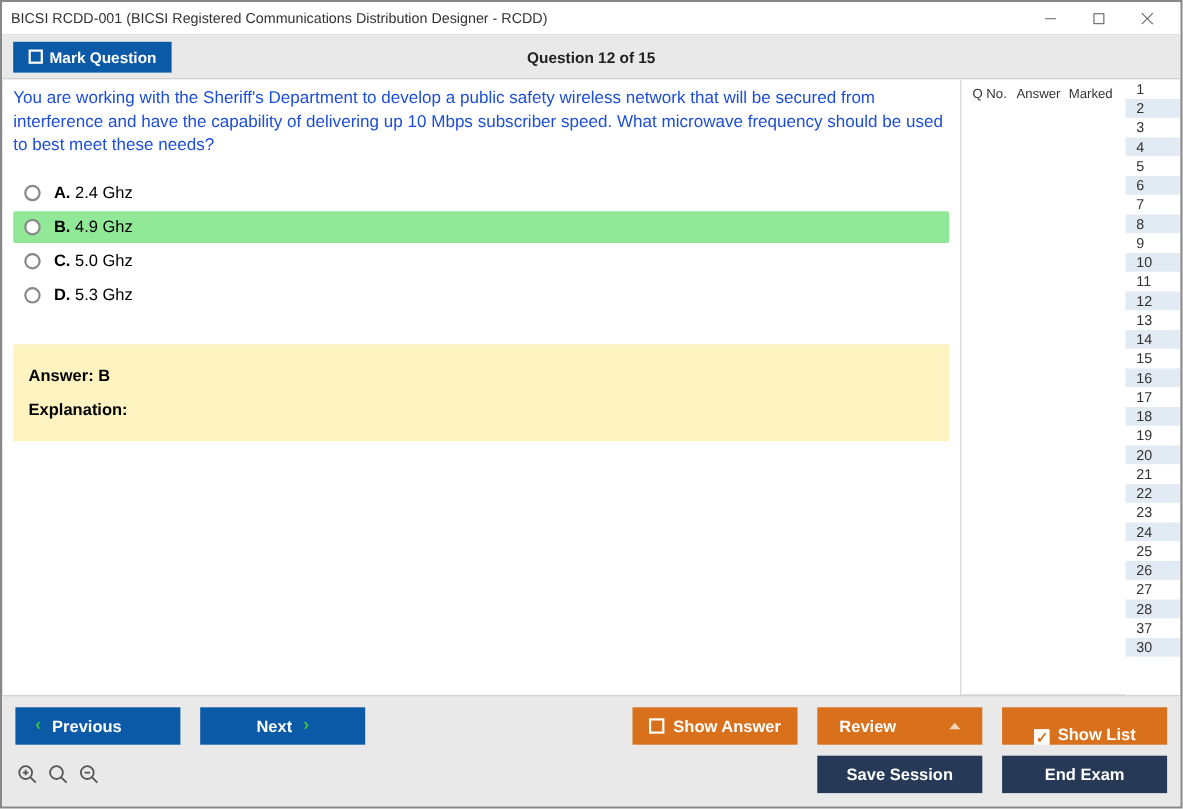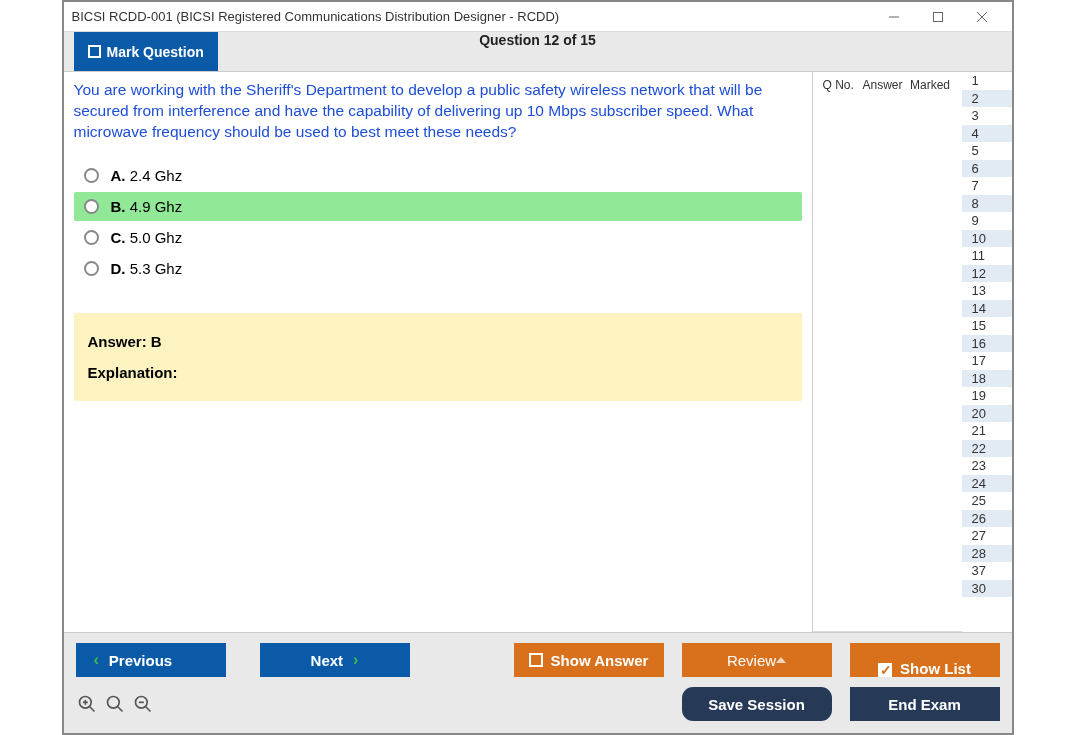--- a/index.html
+++ b/index.html
@@ -1,22 +1,22 @@
 <!DOCTYPE html>
 <html><head>
 <meta charset="utf-8">
 <style>
 * { box-sizing: border-box; margin: 0; padding: 0; }
 body { font-family: Arial, sans-serif; background: #fff; }
-.window { width: 952px; height: 735px; border: 2px solid #888; margin: 0 auto; background: #fff; display: flex; flex-direction: column; position: relative; }
+.window { width: 1075px; height: 735px; border: 2px solid #888; margin: 0 auto; background: #fff; display: flex; flex-direction: column; position: relative; }
 .titlebar { height: 30px; display: flex; align-items: center; padding: 0 8px; font-size: 13px; color: #333; background: #fff; border-bottom: 1px solid #ddd; }
 .titlebar-title { flex: 1; }
 .titlebar-controls { display: flex; gap: 0; }
 .titlebar-btn { width: 44px; height: 28px; display: flex; align-items: center; justify-content: center; color: #666; font-size: 14px; cursor: pointer; }
-.header-bar { height: 40px; background: #e9e9e9; display: flex; padding: 0 10px; position: relative; border-bottom: 1px solid #ccc;}
+.header-bar { height: 40px; background: #e9e9e9; display: flex; align-items: center; padding: 0 10px; position: relative; border-bottom: 1px solid #ccc;}
 .mark-btn { background: #0a5aa8; color: #fff; border: none; padding: 6px 14px; font-size: 14px; font-weight: bold; display: flex; align-items: center; gap: 6px; cursor: pointer; }
 .mark-btn .chk { width: 13px; height: 13px; border: 2px solid #fff; display: inline-block; }
 .question-counter { position: absolute; left: 50%; transform: translateX(-50%); font-size: 14px; font-weight: bold; color: #222; }
 .content-row { flex: 1; display: flex; overflow: hidden; }
 .main-area { flex: 1; padding: 8px 10px 10px 10px; overflow-y: auto; }
 .question-text { font-size: 15.5px; color: #1d4ed8; line-height: 1.35; margin-bottom: 18px; }
 .options { }
 .option-row { display: flex; align-items: center; padding: 6px 10px; border-radius: 2px; margin-bottom: 2px; }
 .option-row.highlighted { background: #91e896; }
 .radio { width: 15px; height: 15px; border: 2px solid #888; border-radius: 50%; margin-right: 12px; background: #fff; flex-shrink: 0; cursor: pointer; }
@@ -36,25 +36,25 @@
 .side-row .qn { }
 .bottom-bar { background: #e9e9e9; padding: 10px 12px 12px 12px; border-top: 1px solid #ccc; }
 .btn-row1 { display: flex; align-items: center; gap: 18px; margin-bottom: 10px; }
 .btn-row2 { display: flex; align-items: center; gap: 18px; }
 .spacer { flex: 1; }
 .btn { height: 34px; border: none; color: #fff; font-size: 15px; font-weight: bold; display: flex; align-items: center; justify-content: center; cursor: pointer; padding: 0 14px; }
 .btn-blue { background: #0a5aa8; }
 .btn-orange { background: #d9701c; }
 .btn-navy { background: #263a58; }
 .btn-prev { width: 150px; justify-content: flex-start; gap: 10px; padding-left: 18px;}
-.btn-next { width: 150px; gap: 10px; margin-left: 16px; }
+.btn-next { width: 150px; gap: 10px; }
 .btn-showans { width: 150px; gap: 8px; text-align: center; }
-.btn-review { width: 150px; padding: 0 20px; font-weight: normal;}
+.btn-review { width: 150px; justify-content: space-between; padding: 0 20px; font-weight: bold;}
 .btn-showlist { width: 150px; gap: 8px; align-items: flex-end; }
-.btn-save { width: 150px; border-radius: 11px; }
+.btn-save { width: 150px; }
 .btn-end { width: 150px; }
 .chev-left { color: #3fbf3f; font-weight: bold; font-size: 16px;}
 .chev-right { color: #3fbf3f; font-weight: bold; font-size: 16px;}
 .sq-chk { width: 14px; height: 14px; border: 2px solid #fff; display:inline-block; }
 .sq-chk.checked { background: #fff; position: relative; }
 .sq-chk.checked::after { content:"✓"; color: #d9701c; position:absolute; top:-3px; left:0; font-size:14px; font-weight:bold;}
 .tri-up { width:0; height:0; border-left:5px solid transparent; border-right:5px solid transparent; border-bottom:6px solid rgba(255,255,255,0.7); display:inline-block;}
 .zoom-icons { display: flex; gap: 6px; align-items:center; }
 .zoom-icon { width: 22px; height: 22px; color: #555; cursor:pointer; display:flex; align-items:center; justify-content:center; }
 .zoom-icon svg { width:20px; height:20px; }

